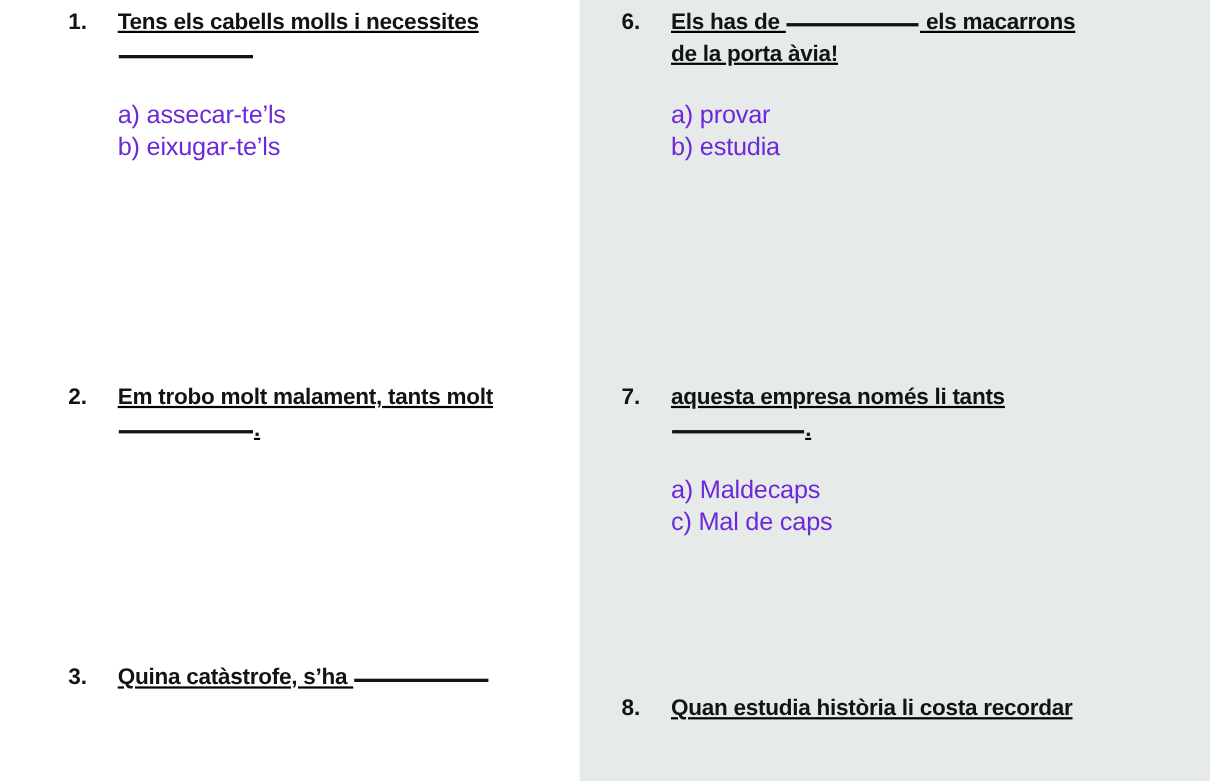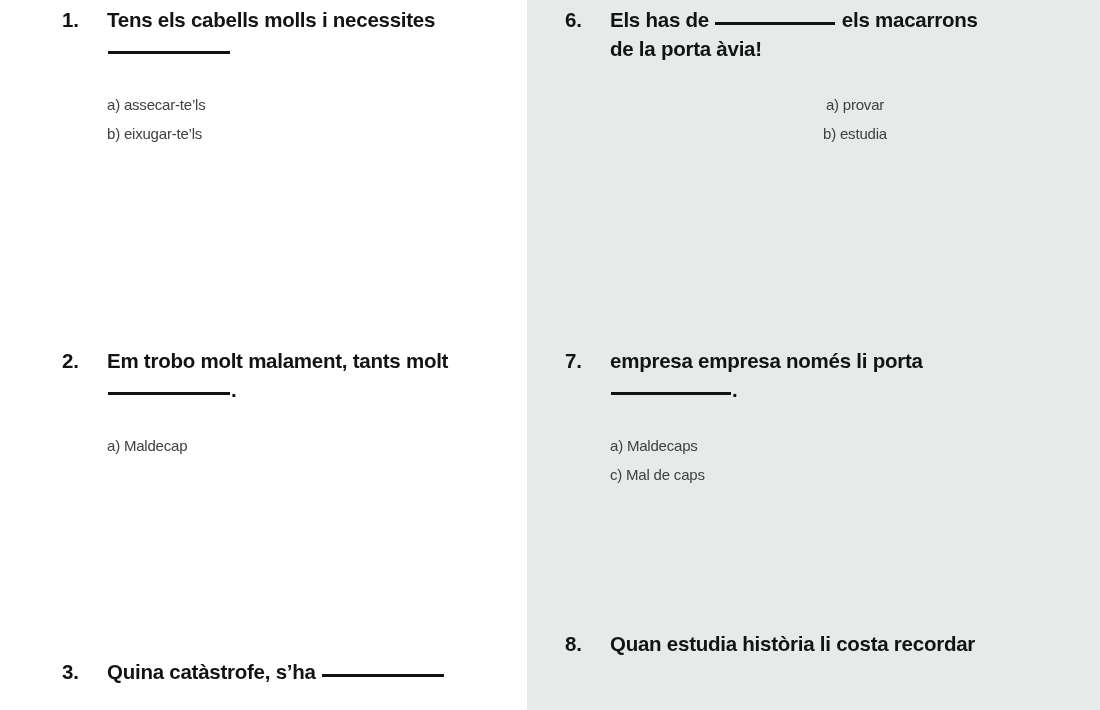--- a/index.html
+++ b/index.html
@@ -49,20 +49,21 @@
     width: 45px;
     font-weight: bold;
     font-size: 20.5px;
     line-height: 29px;
     color: #111314;
     letter-spacing: -0.1px;
   }
   .q-body {
     flex: 1 1 auto;
     min-width: 0;
+    text-decoration: underline;
   }
   .q-line {
     font-weight: bold;
     font-size: 20.5px;
     line-height: 29px;
     color: #111314;
     letter-spacing: -0.25px;
     white-space: pre-wrap;
   }
   .blank {
@@ -75,23 +76,23 @@
     margin: 0 1px;
   }
   .blank.w-long { width: 122px; }
   .blank.w-mid  { width: 120px; }
 
   .answers {
     margin-left: 45px;
   }
   .answer {
     font-weight: normal;
-    font-size: 15px;
+    font-size: 23px;
     line-height: 29px;
-    color: #404040;
+    color: #6d28d9;
     letter-spacing: -0.2px;
     white-space: pre;
   }
 </style>
 </head>
 <body>
 
 <div id="page">
   <div class="column col-left">
       <div class="q" style="margin-top: 5px;">
@@ -109,51 +110,50 @@
       </div>
       <div class="q" style="margin-top: 198px;">
         <div class="q-head">
           <div class="q-num">2.</div>
           <div class="q-body">
             <div class="q-line"><span>Em trobo molt malament, tants molt</span></div>
             <div class="q-line"><span class="blank w-long"></span><span>.</span></div>
           </div>
         </div>
         <div class="answers" style="margin-top: 27px;">
-          <div class="answer">a) Maldecap</div>
         </div>
       </div>
       <div class="q" style="margin-top: 197px;">
         <div class="q-head">
           <div class="q-num">3.</div>
           <div class="q-body">
             <div class="q-line"><span>Quina catàstrofe, s’ha </span><span class="blank w-long"></span></div>
           </div>
         </div>
       </div>
     </div>
   <div class="column col-right">
       <div class="q" style="margin-top: 5px;">
         <div class="q-head">
           <div class="q-num">6.</div>
           <div class="q-body">
             <div class="q-line"><span>Els has de </span><span class="blank w-mid"></span><span> els macarrons</span></div>
             <div class="q-line"><span>de la porta àvia!</span></div>
           </div>
         </div>
-        <div class="answers" style="margin-top: 27px; text-align: center;">
+        <div class="answers" style="margin-top: 27px;">
           <div class="answer">a) provar</div>
           <div class="answer">b) estudia</div>
         </div>
       </div>
       <div class="q" style="margin-top: 198px;">
         <div class="q-head">
           <div class="q-num">7.</div>
           <div class="q-body">
-            <div class="q-line"><span>empresa empresa només li porta</span></div>
+            <div class="q-line"><span>aquesta empresa només li tants</span></div>
             <div class="q-line"><span class="blank w-mid"></span><span>.</span></div>
           </div>
         </div>
         <div class="answers" style="margin-top: 27px;">
           <div class="answer">a) Maldecaps</div>
           <div class="answer">c) Mal de caps</div>
         </div>
       </div>
       <div class="q" style="margin-top: 140px;">
         <div class="q-head">

